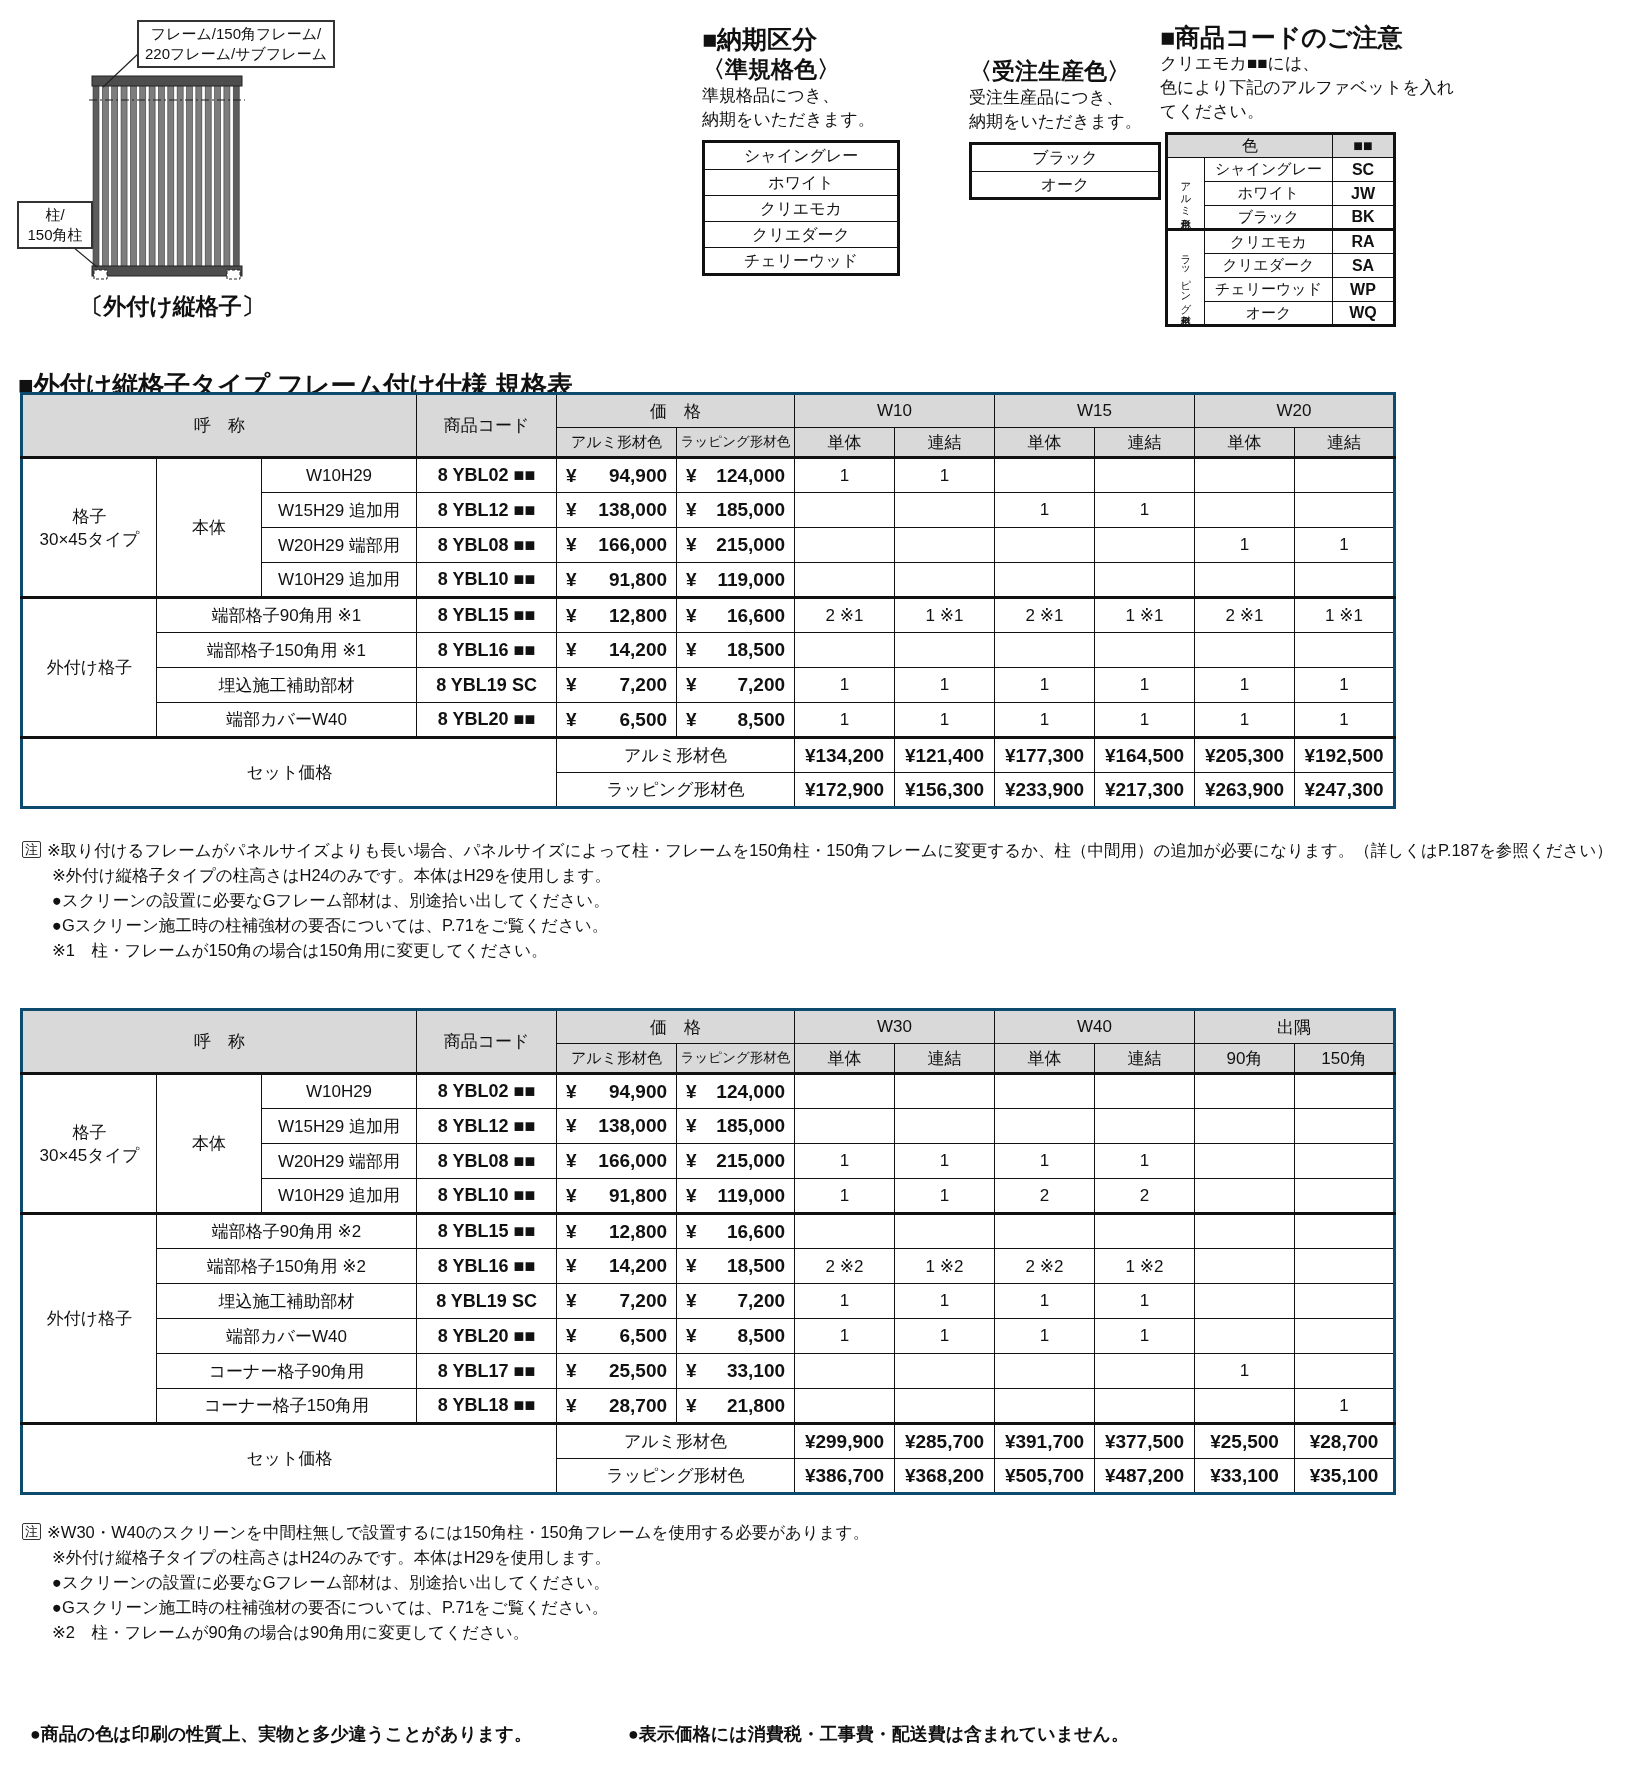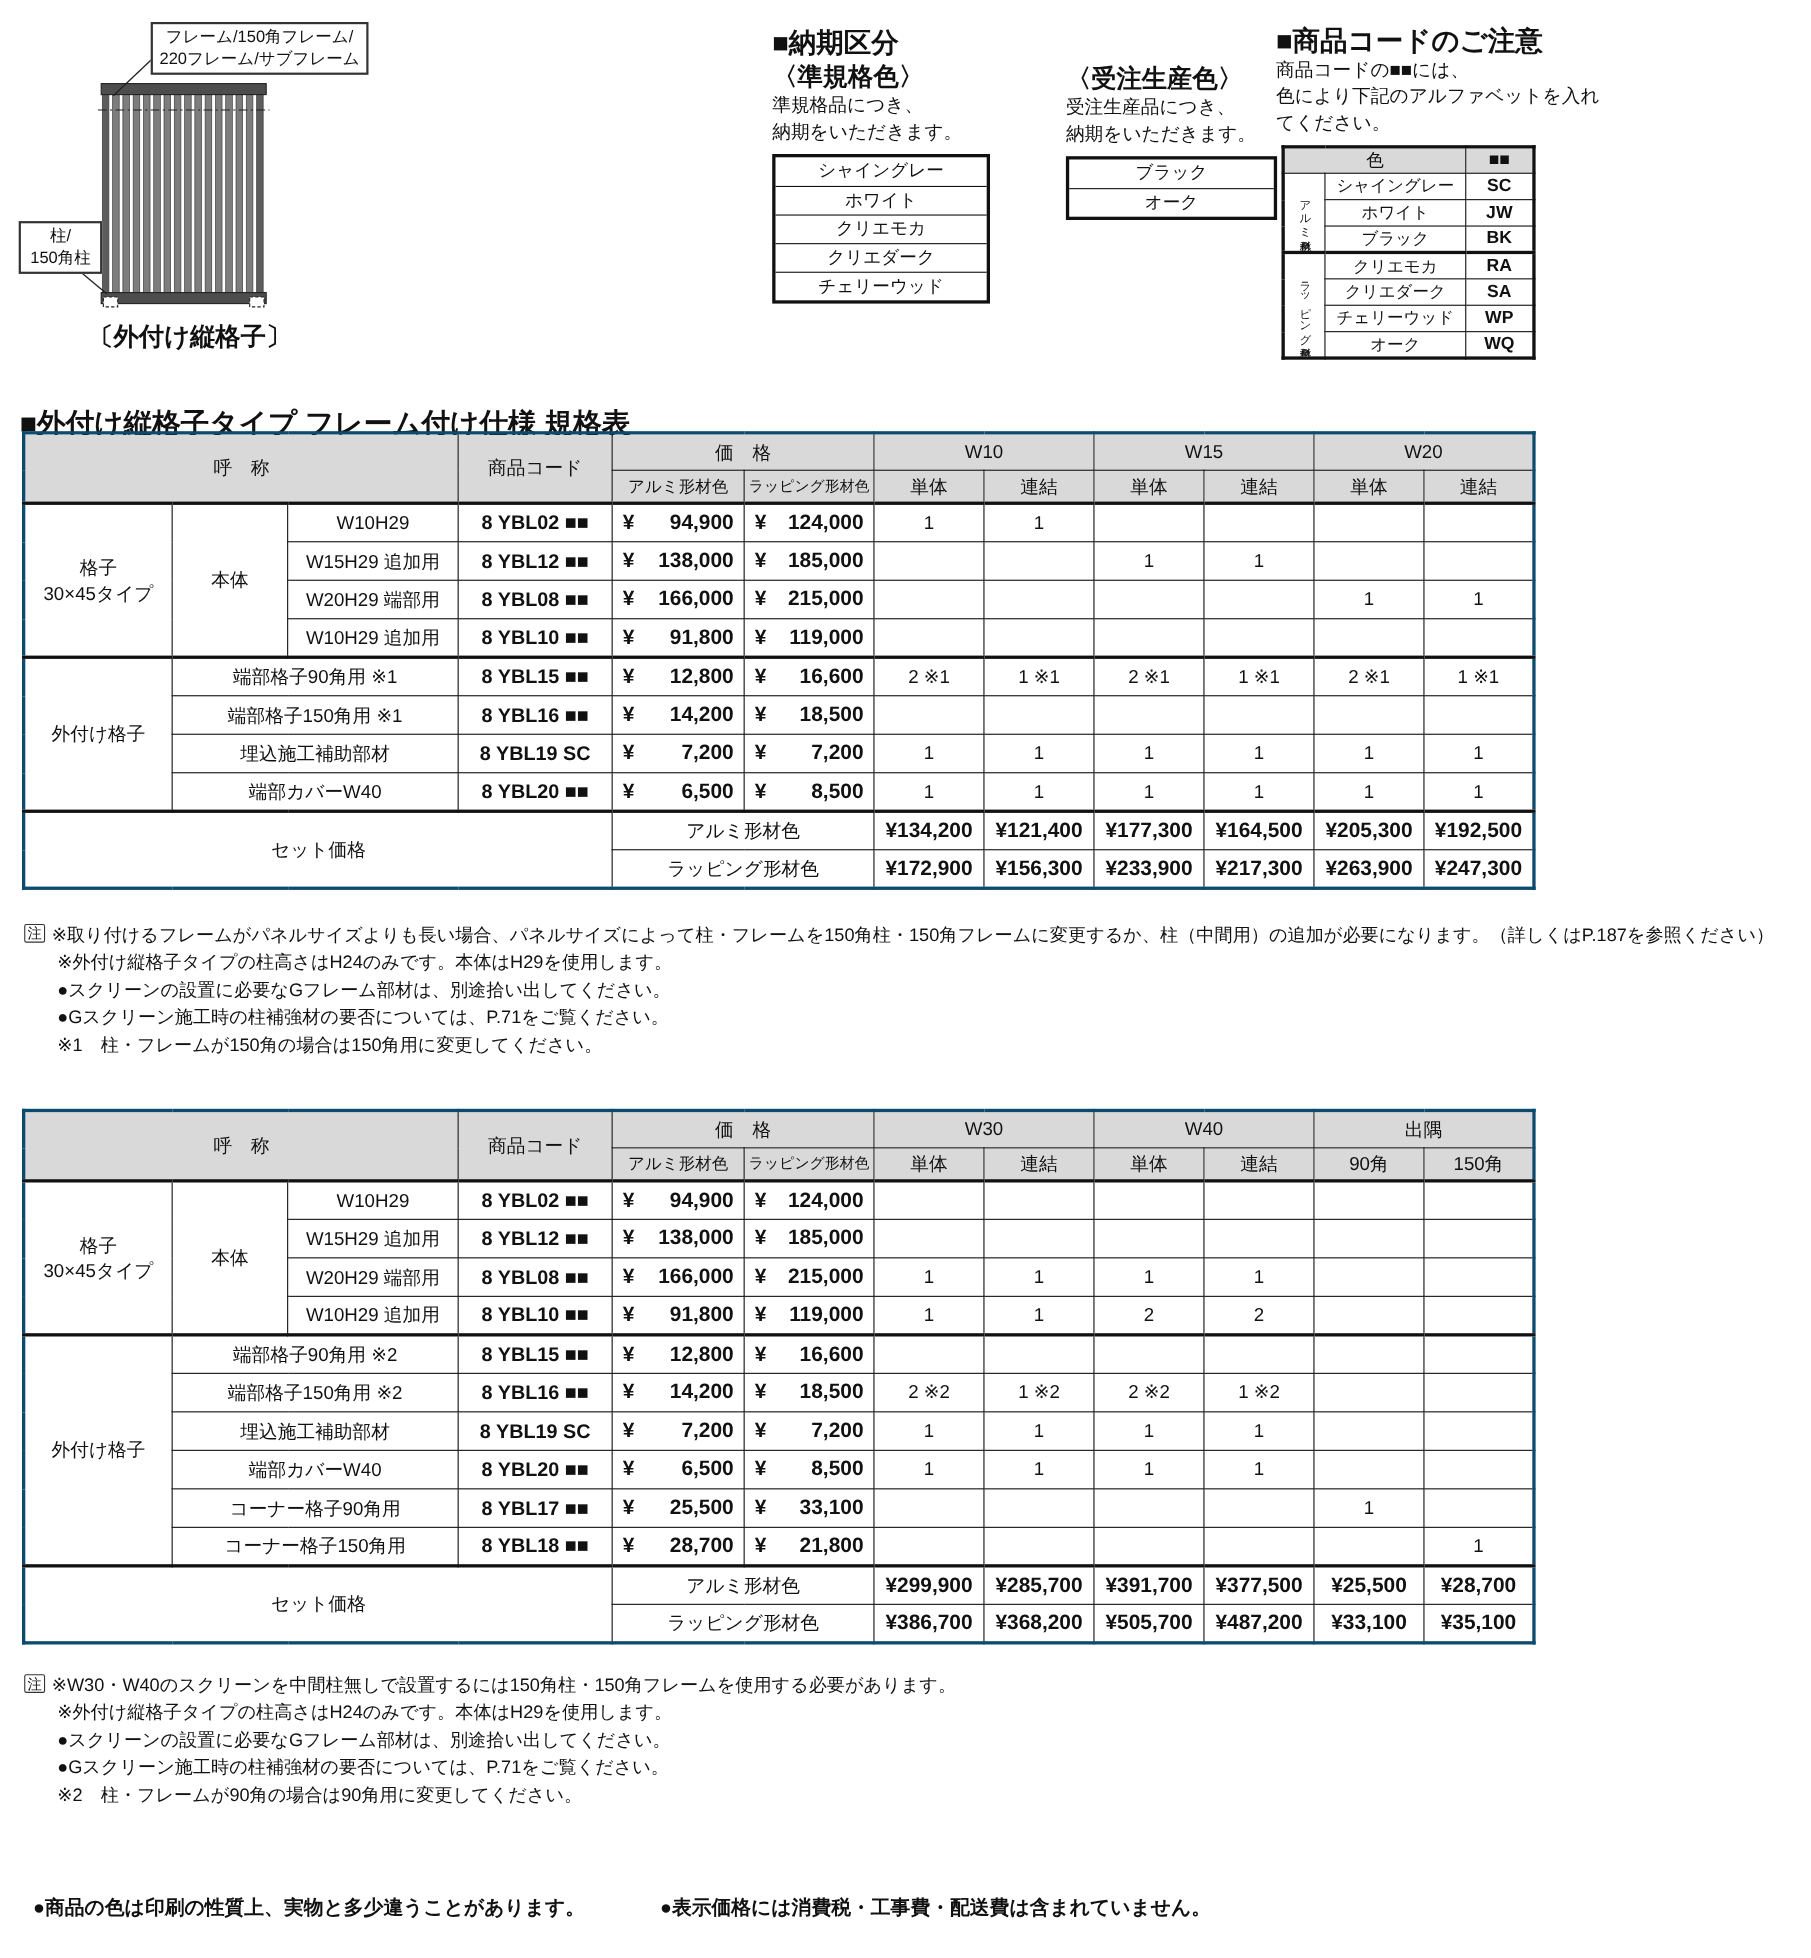--- a/index.html
+++ b/index.html
@@ -60,21 +60,21 @@
   .tblwrap{position:absolute;left:20px}
 
   
   .notes{position:absolute;left:22px;font-size:16.5px;line-height:25px}
   .nline{white-space:nowrap}
   .nline.indent{padding-left:30px}
   .njmark{display:inline-block;border:1px solid #333;border-radius:2px;font-size:13px;line-height:15px;
           padding:0 2px;margin-right:6px;vertical-align:2px}
 
   
-  #footer{position:absolute;left:30px;top:1722px;font-size:18px;font-weight:bold;display:flex;gap:68px}
+  #footer{position:absolute;left:30px;top:1722px;font-size:18px;font-weight:bold;display:flex;gap:96px}
 </style>
 </head>
 <body>
 
 <div id="page">
 
   <div id="diagram">
     <svg width="340" height="320" viewBox="0 0 340 320">
       <g id="slats">
           <rect x="78.00" y="70" width="6" height="182" fill="#5d5d5d" stroke="#3a3a3a" stroke-width="0.6"></rect>
@@ -133,21 +133,21 @@
     <div class="blk-desc">納期をいただきます。</div>
     <div class="colorlist" style="width:192px">
       <div class="crow">ブラック</div>
       <div class="crow">オーク</div>
     </div>
   </div>
 
 
   <div id="codenotice">
     <div class="blk-title">■商品コードのご注意</div>
-    <div class="blk-desc">商品コードの■■には、</div>
+    <div class="blk-desc">クリエモカ■■には、</div>
     <div class="blk-desc">色により下記のアルファベットを入れ</div>
     <div class="blk-desc">てください。</div>
     <table id="colorcode">
       <colgroup>
           <col style="width:38px">
           <col style="width:128px">
           <col style="width:62px">
         </colgroup>
       <tbody>
           <tr>

